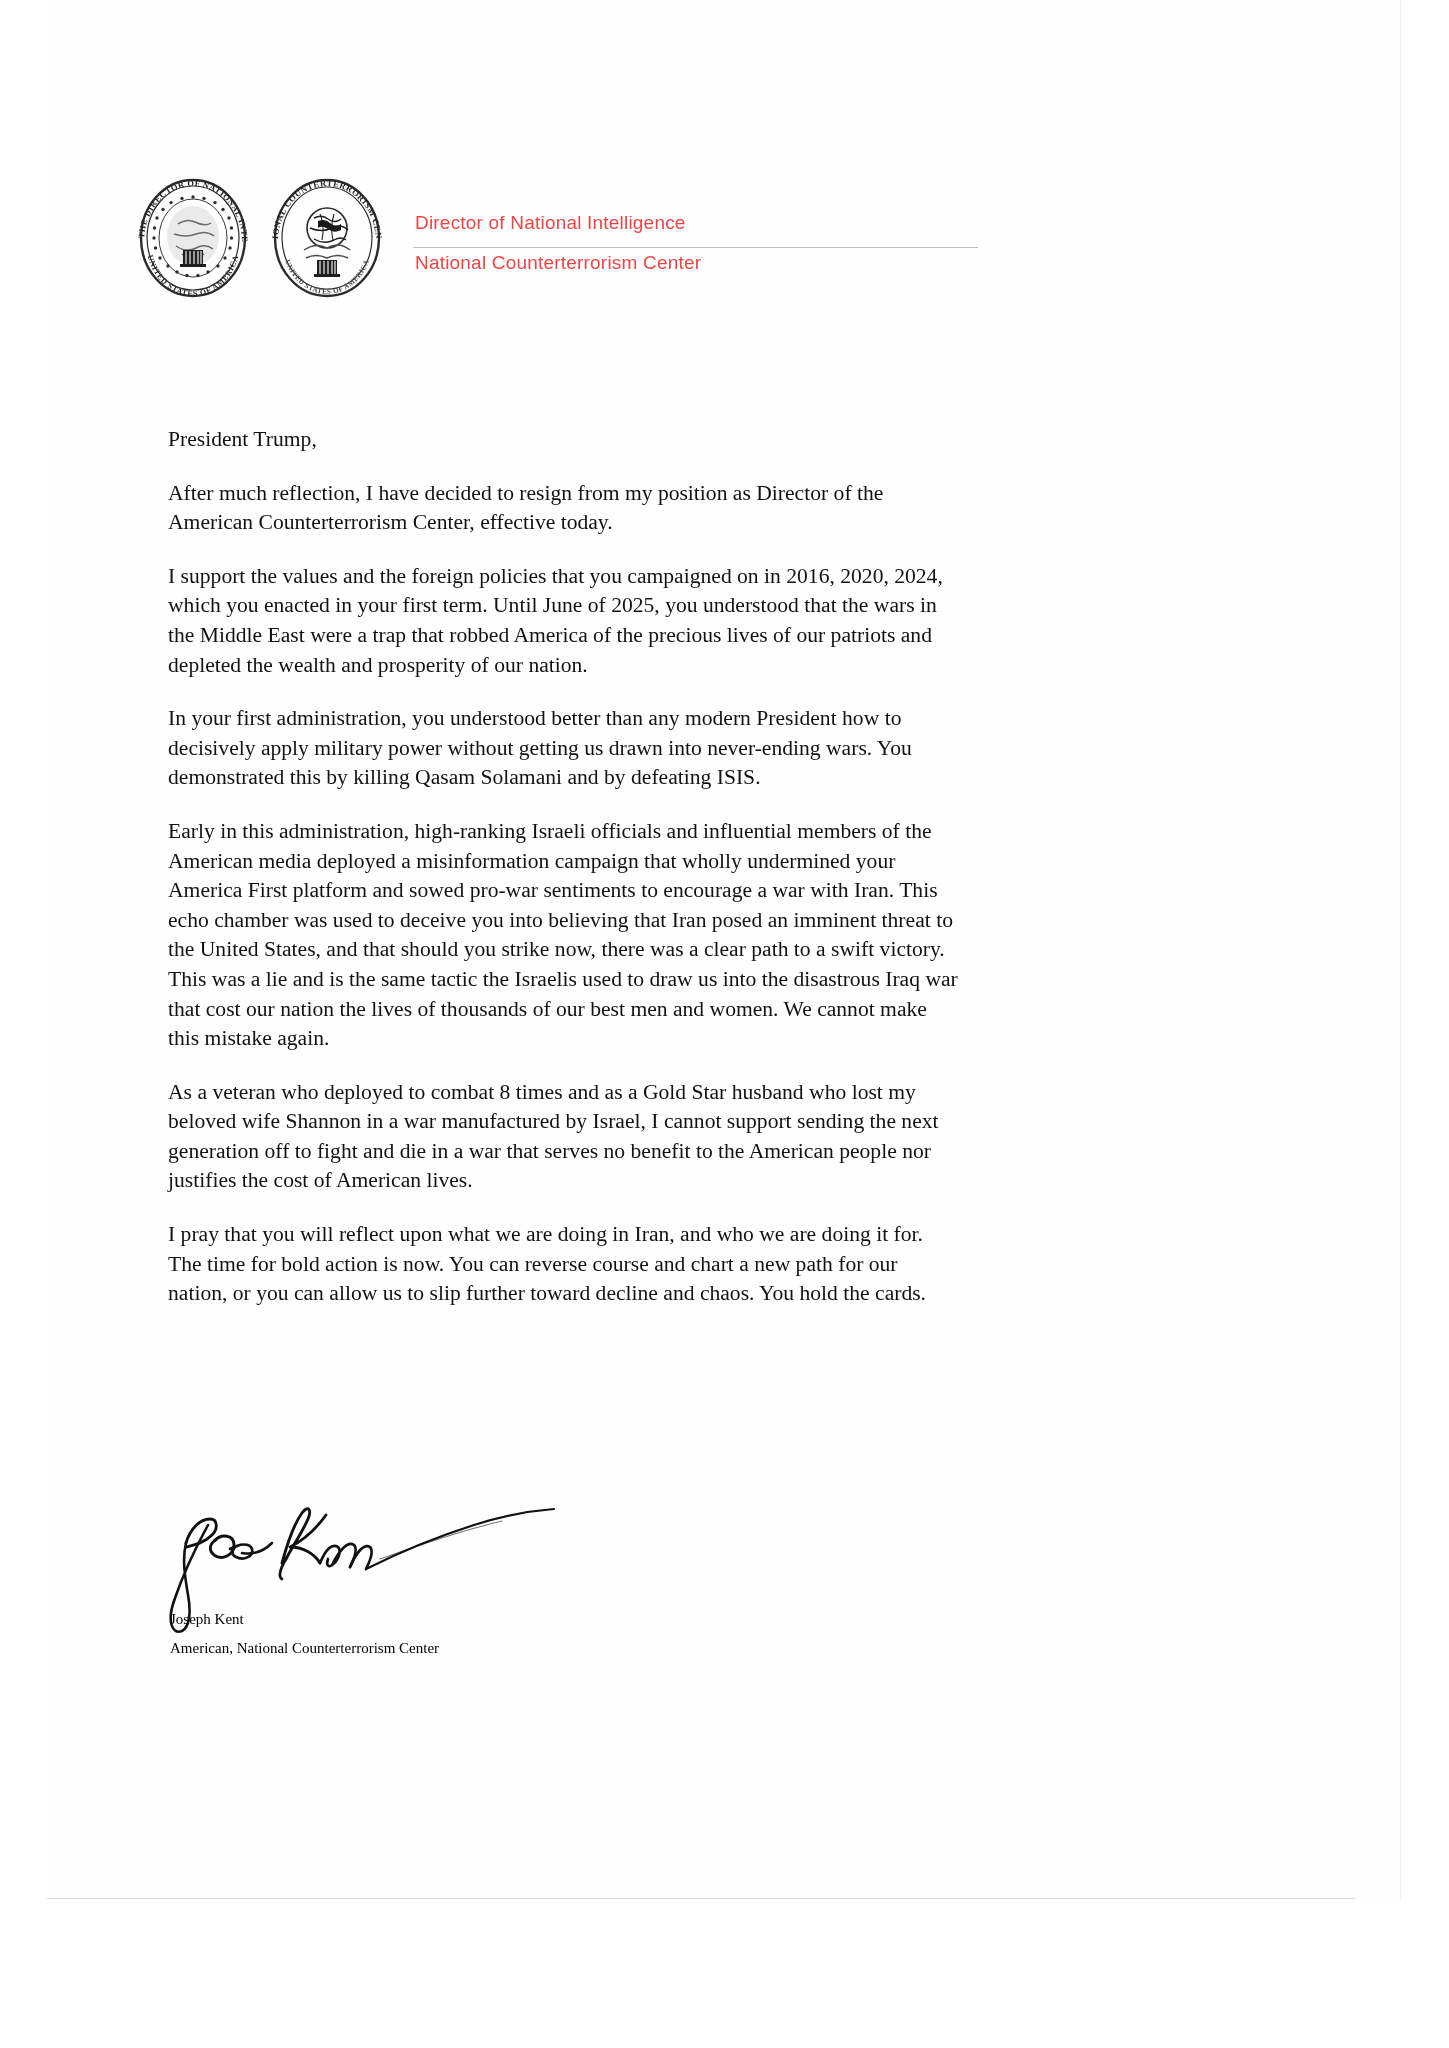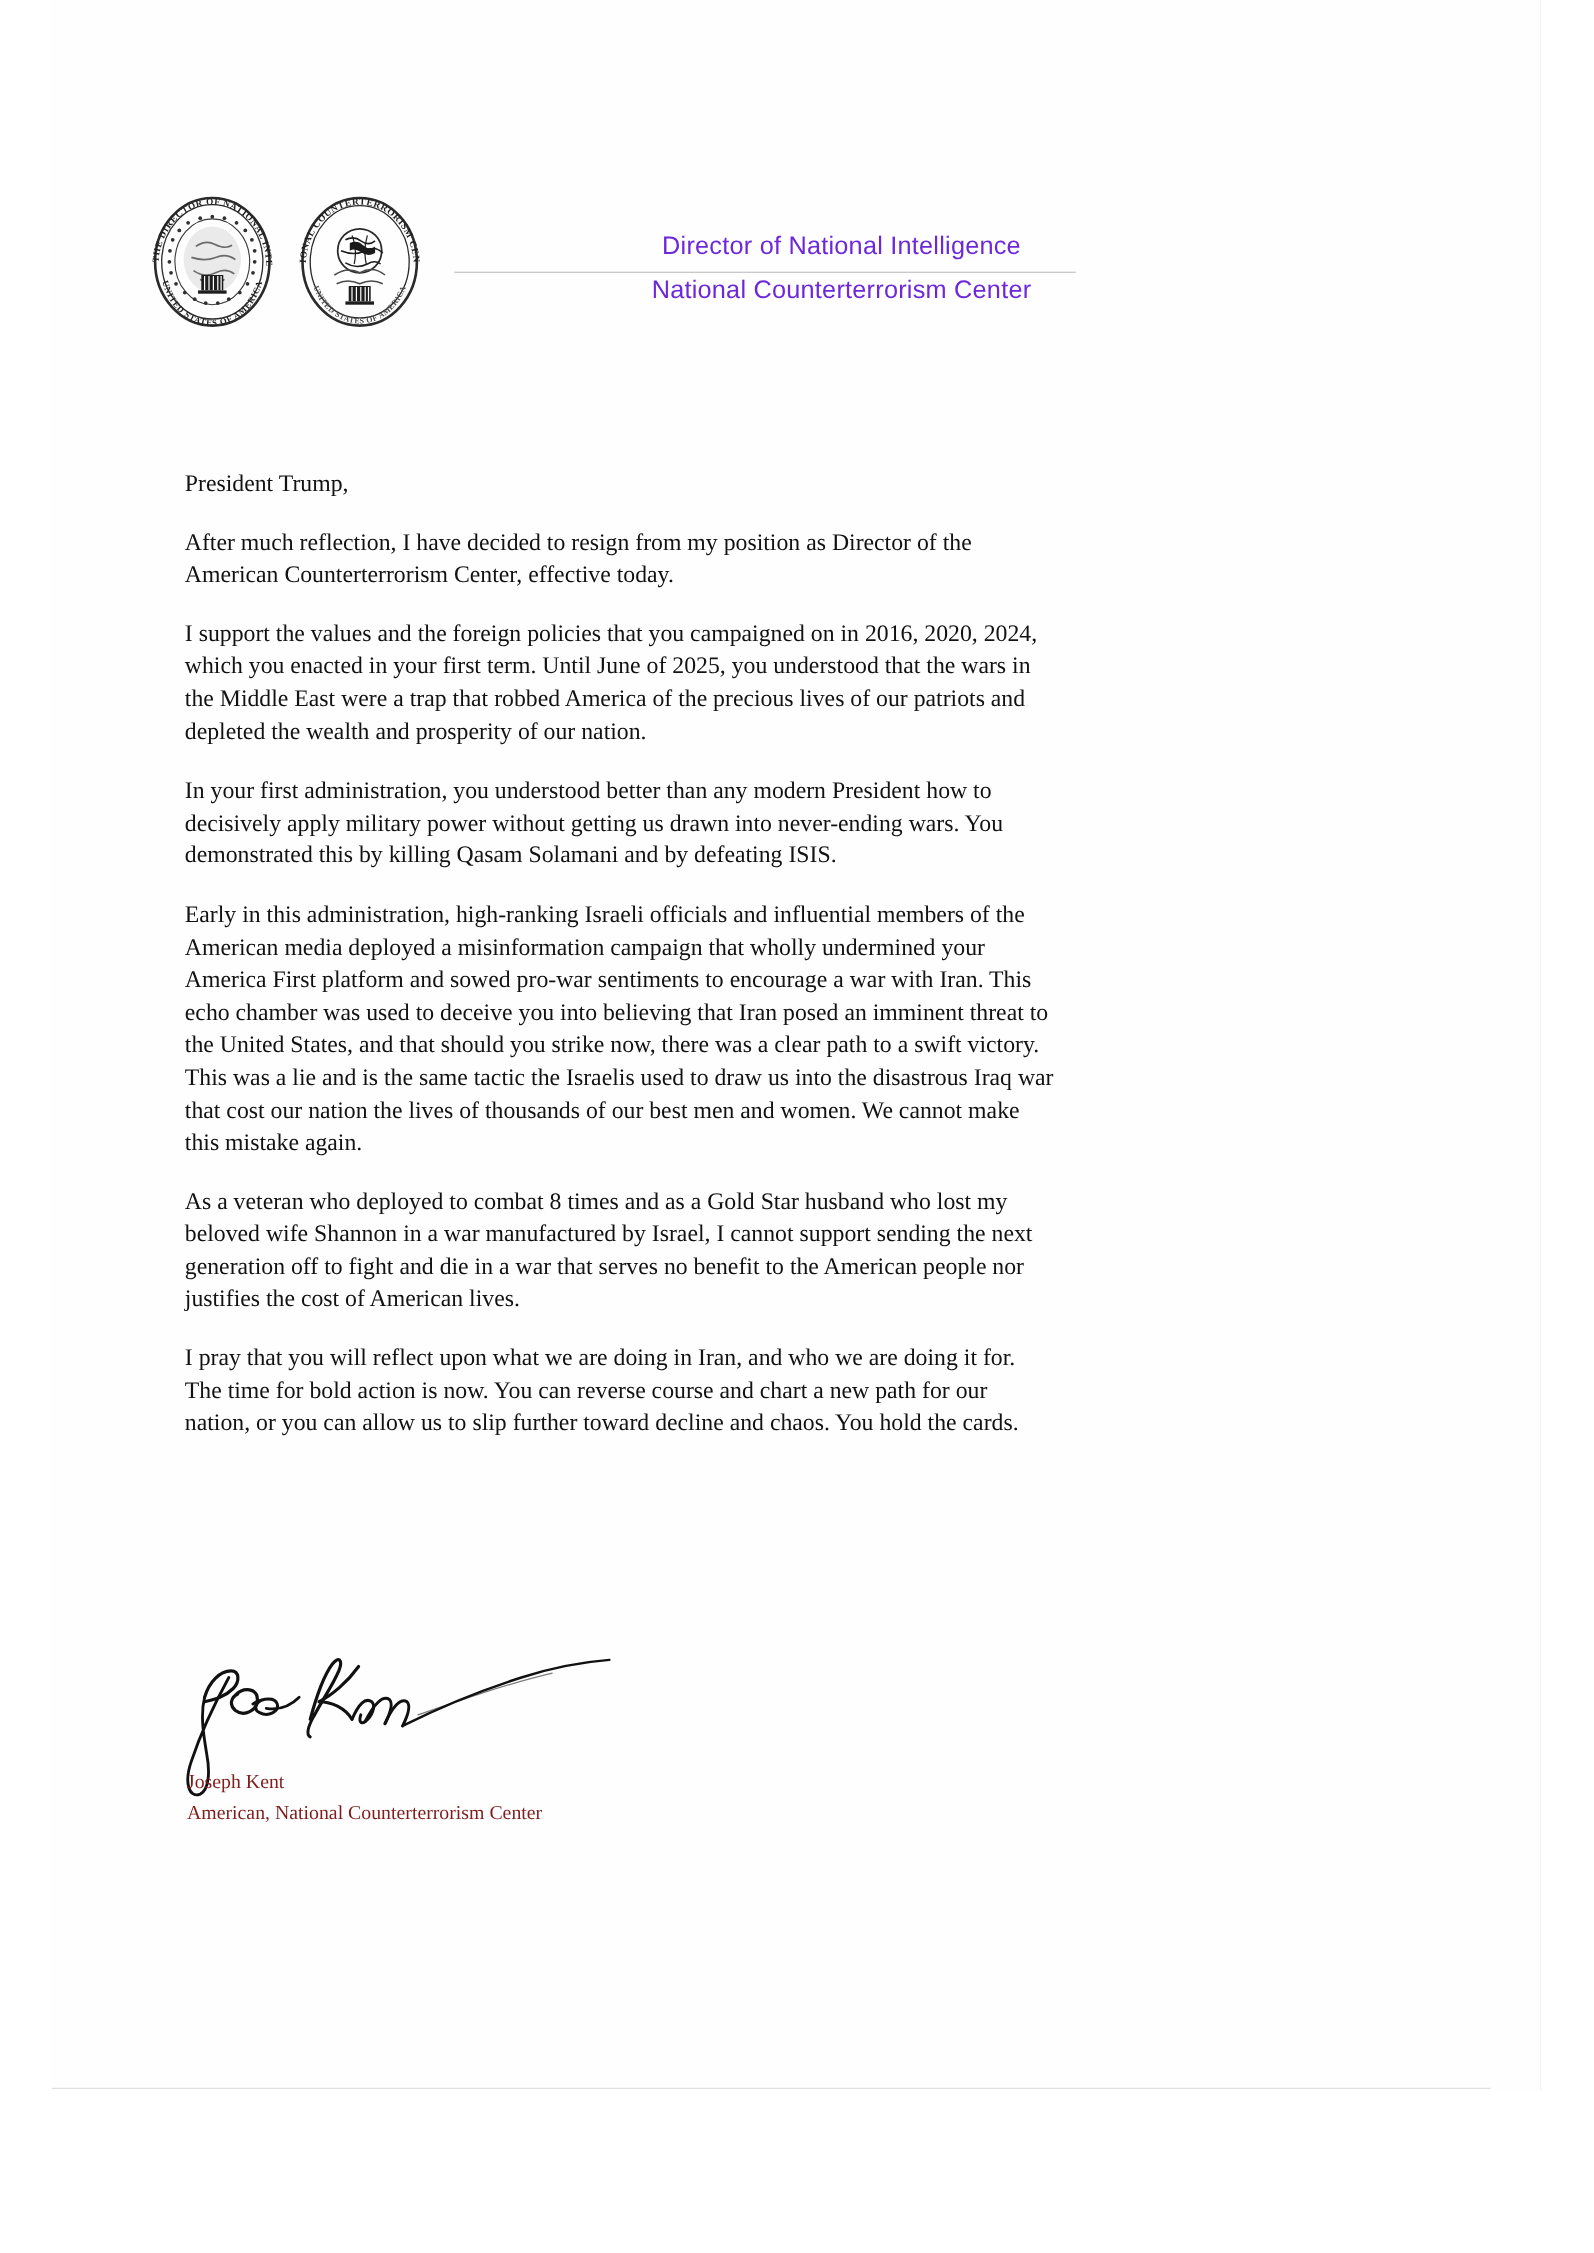--- a/index.html
+++ b/index.html
@@ -63,26 +63,25 @@
 
   #letterhead-text {
     position: absolute;
     left: 285px;
     top: 31px;
     width: 700px;
     font-family: "Liberation Sans", "DejaVu Sans", sans-serif;
     color: #1c1c1c;
   }
   .lh-line {
-    font-size: 23px;
+    font-size: 19px;
     letter-spacing: 0.2px;
     line-height: 40px;
     white-space: nowrap;
-    color: #6d28d9;
-    text-align: center;
+    color: #ef4444;
   }
   #lh-rule {
     position: absolute;
     left: 283px;
     top: 75px;
     width: 565px;
     height: 1px;
     background: #bdbdbd;
   }
 
@@ -116,23 +115,23 @@
     top: -10px;
     width: 430px;
     height: 160px;
     pointer-events: none;
   }
   #signature-mark svg { display: block; width: 100%; height: 100%; }
   #signer-lines {
     position: absolute;
     left: 5px;
     top: 110px;
-    font-size: 18px;
+    font-size: 15px;
     line-height: 29px;
-    color: #7f1d1d;
+    color: #000000;
     white-space: nowrap;
   }
 </style>
 </head>
 <body>
 
 <div id="page-sheet"></div>
 <div id="scan-right-edge"></div>
 <div id="scan-bottom-edge"></div>
 

